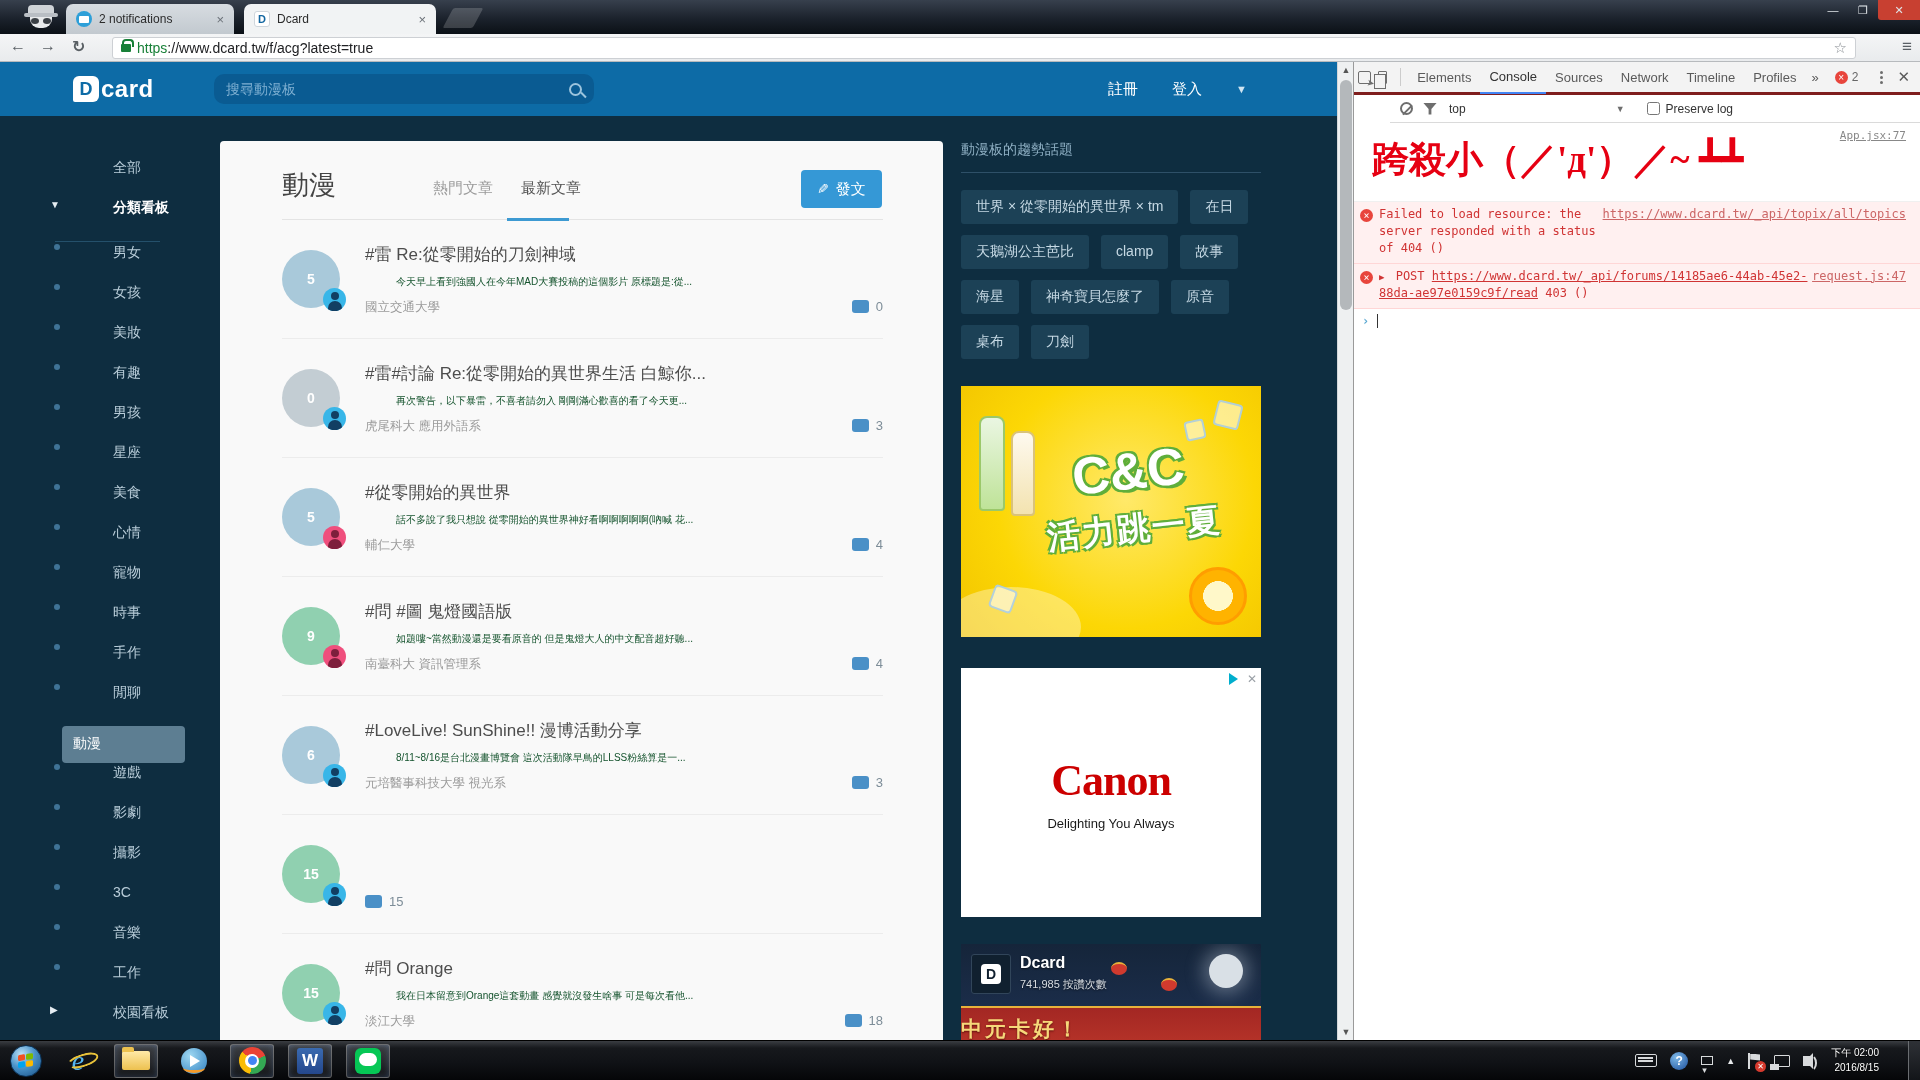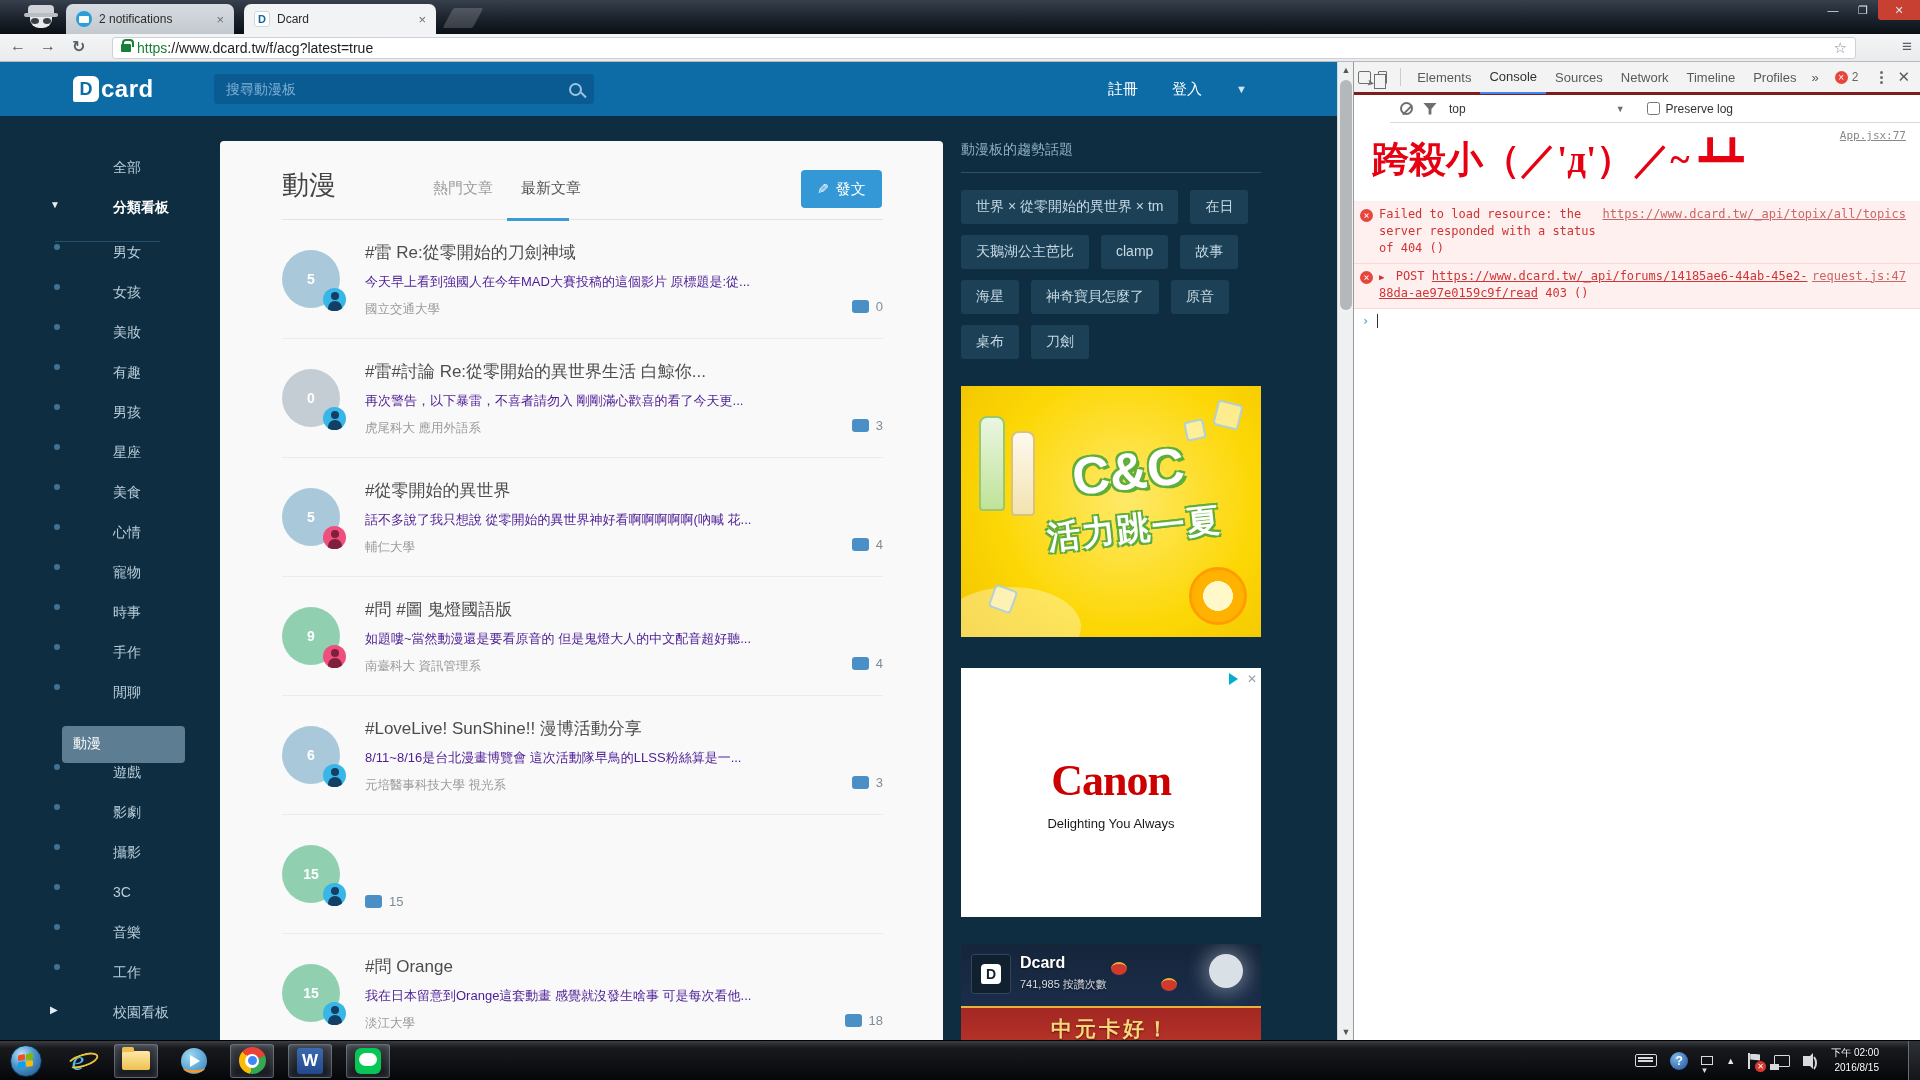--- a/index.html
+++ b/index.html
@@ -41,21 +41,21 @@
 
   
   .content { position:absolute; left:0; top:62px; width:1920px; height:978px; overflow:hidden; background:#0e2d40; }
 
   
   .webpage { position:absolute; left:0; top:0; width:1337px; height:978px; background:#0e2d40; overflow:hidden; }
   .site-header { height:54px; background:#0d6ba6; display:flex; align-items:center; position:relative; }
   .logo { display:flex; align-items:center; margin-left:73px; }
   .logo-card { width:26px; height:26px; background:#fff; border-radius:6px 6px 6px 2px; color:#0d6ba6; font-weight:bold; font-size:18px; text-align:center; line-height:26px; }
   .logo-text { color:#fff; font-size:24px; font-weight:bold; letter-spacing:.5px; margin-left:2px; }
-  .searchbox { position:absolute; left:214px; top:12px; width:380px; height:30px; background:#0a5b92; border-radius:3px; display:flex; align-items:center; }
+  .searchbox { position:absolute; left:214px; top:12px; width:380px; height:30px; background:#0a5b92; border-radius:10px; display:flex; align-items:center; }
   .searchbox input { flex:1; background:transparent; border:none; outline:none; color:#cfe5f2; font-size:14px; padding:0 12px; font-family:inherit; }
   .searchbox input::placeholder { color:#7fb0d2; opacity:1; }
   .mag { width:13px; height:13px; border:2px solid #9cc4dd; border-radius:50%; position:relative; margin-right:12px; flex:none; }
   .mag::after { content:""; position:absolute; left:9px; top:9px; width:7px; height:2px; background:#9cc4dd; transform:rotate(45deg); }
   .hdr-links { position:absolute; right:90px; top:0; height:54px; display:flex; align-items:center; gap:34px; color:#fff; font-size:15px; }
   .hdr-caret { color:#cfe5f2; font-size:11px; }
 
   .site-body { display:flex; padding-top:25px; height:924px; }
 
   
@@ -82,21 +82,21 @@
   .avatar-wrap { width:58px; height:58px; position:relative; flex:none; margin-right:25px; }
   .avatar { width:58px; height:58px; border-radius:50%; display:flex; align-items:center; justify-content:center; color:#fff; font-size:14px; font-weight:bold; }
   .av-blue { background:#a9c9da; } .av-gray { background:#c3cdd3; } .av-green { background:#90d0b0; }
   .gbadge { position:absolute; right:-6px; bottom:-3px; width:23px; height:23px; border-radius:50%; overflow:hidden; }
   .gbadge::before { content:""; position:absolute; left:7.5px; top:4px; width:8px; height:8px; border-radius:50%; }
   .gbadge::after { content:""; position:absolute; left:4.5px; top:13px; width:14px; height:10px; border-radius:7px 7px 0 0; }
   .g-male { background:#38b6e8; } .g-male::before,.g-male::after { background:#123f63; }
   .g-female { background:#ef4f7d; } .g-female::before,.g-female::after { background:#7e1f3c; }
   .post-text { flex:1; min-width:0; padding-right:20px; }
   .post-title { font-size:17px; color:#4d4d4d; margin-bottom:9px; white-space:nowrap; overflow:hidden; }
-  .post-excerpt { font-size:13px; color:#4c1d95; margin-bottom:10px; white-space:nowrap; overflow:hidden; }
+  .post-excerpt { font-size:10px; color:#14532d; margin-bottom:10px; white-space:nowrap; overflow:hidden;margin-left:31px; }
   .post-school { font-size:12.5px; color:#9b9b9b; }
   .post-comments { flex:none; display:flex; align-items:center; gap:7px; align-self:flex-end; margin-bottom:24px; }
   .cmt-ico { width:17px; height:13px; background:#4a90c7; border-radius:3px; position:relative; }
   .cmt-ico::after { content:""; position:absolute; left:3px; bottom:-4px; border:4px solid transparent; border-top-color:#4a90c7; border-left-width:3px; border-right-width:3px; }
   .cmt-n { font-size:13px; color:#7d8d98; }
 
   
   .rightcol { width:300px; flex:none; margin-left:18px; }
   .trend-title { color:#8fb0c4; font-size:14px; padding-bottom:13px; border-bottom:1px solid #2e5068; margin-bottom:17px; }
   .chips { display:flex; flex-wrap:wrap; }
@@ -121,21 +121,21 @@
   .canon-tag { font-size:13px; color:#1a1a1a; margin-top:10px; }
 
   .fb-widget { margin-top:27px; width:300px; height:150px; position:relative; background:linear-gradient(180deg,#15253a 0%,#1d3050 60%,#274066 100%); overflow:hidden; }
   .fb-moon { position:absolute; right:18px; top:10px; width:34px; height:34px; border-radius:50%; background:#d9e0e6; box-shadow:0 0 18px 6px rgba(220,230,240,.35); }
   .fb-lantern { position:absolute; width:16px; height:13px; border-radius:50%; background:#d03a2e; border-top:2px solid #e8b23a; }
   .fb-head { position:absolute; left:10px; top:10px; display:flex; gap:9px; z-index:2; }
   .fb-logo { width:40px; height:40px; background:#10202f; border:1px solid #31455a; border-radius:3px; display:flex; align-items:center; justify-content:center; }
   .fb-logo-card { width:20px; height:20px; background:#fff; border-radius:4px 4px 4px 2px; color:#10202f; font-size:14px; font-weight:bold; text-align:center; line-height:20px; }
   .fb-name { color:#fff; font-size:16px; font-weight:bold; text-shadow:0 1px 2px rgba(0,0,0,.6); }
   .fb-likes { color:#d8dde2; font-size:11px; margin-top:5px; text-shadow:0 1px 2px rgba(0,0,0,.6); }
-  .fb-banner { position:absolute; left:0; top:62px; width:300px; height:62px; background:linear-gradient(#a32723,#c23b2c); text-align:center; border-top:2px solid #e8b23a; }
+  .fb-banner { position:absolute; left:0; top:62px; width:300px; height:62px; background:linear-gradient(#a32723,#c23b2c); border-top:2px solid #e8b23a; }
   .fb-banner-title { color:#f6d87a; font-size:21px; font-weight:bold; letter-spacing:3px; margin-top:7px; text-shadow:0 1px 2px #5e0f0c; }
 
   
   .pg-scroll { position:absolute; left:1337px; top:0; width:16px; height:978px; background:#eef0f1; border-left:1px solid #d4d7d9; }
   .pg-arrow { position:absolute; left:0; width:16px; height:16px; color:#555; font-size:9px; text-align:center; line-height:16px; }
   .pg-thumb { position:absolute; left:2px; top:18px; width:12px; height:230px; background:#b4b8bb; border-radius:6px; }
 
   
   .devtools { position:absolute; left:1353px; top:0; width:567px; height:978px; background:#fff; border-left:1px solid #9a9a9a; display:flex; flex-direction:column; }
   .dt-tabbar { height:33px; background:#f3f3f3; border-bottom:3px solid #7f1d1d; display:flex; align-items:center; flex:none;justify-content:center; }

